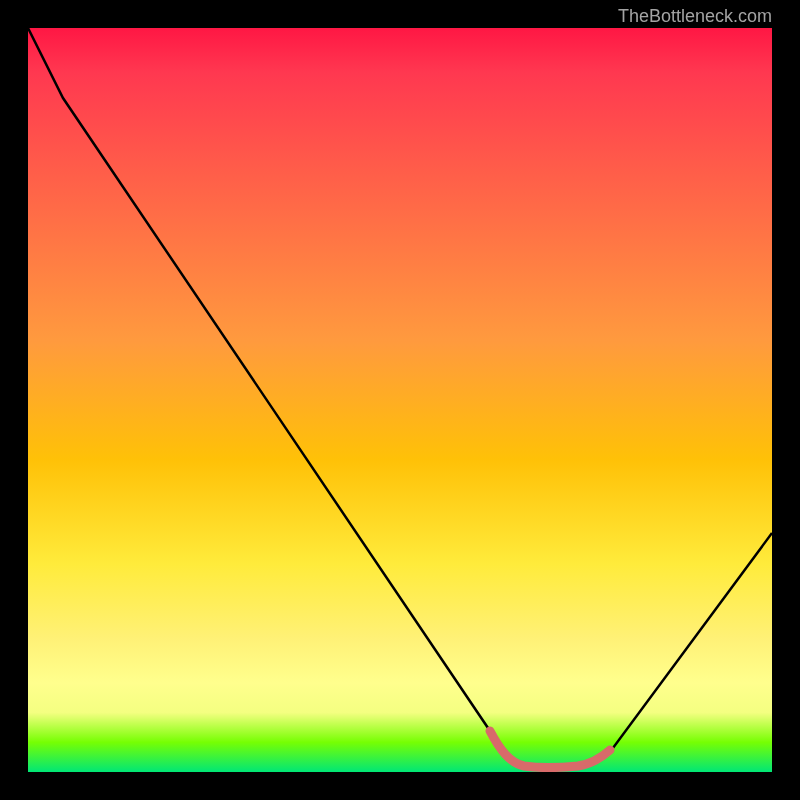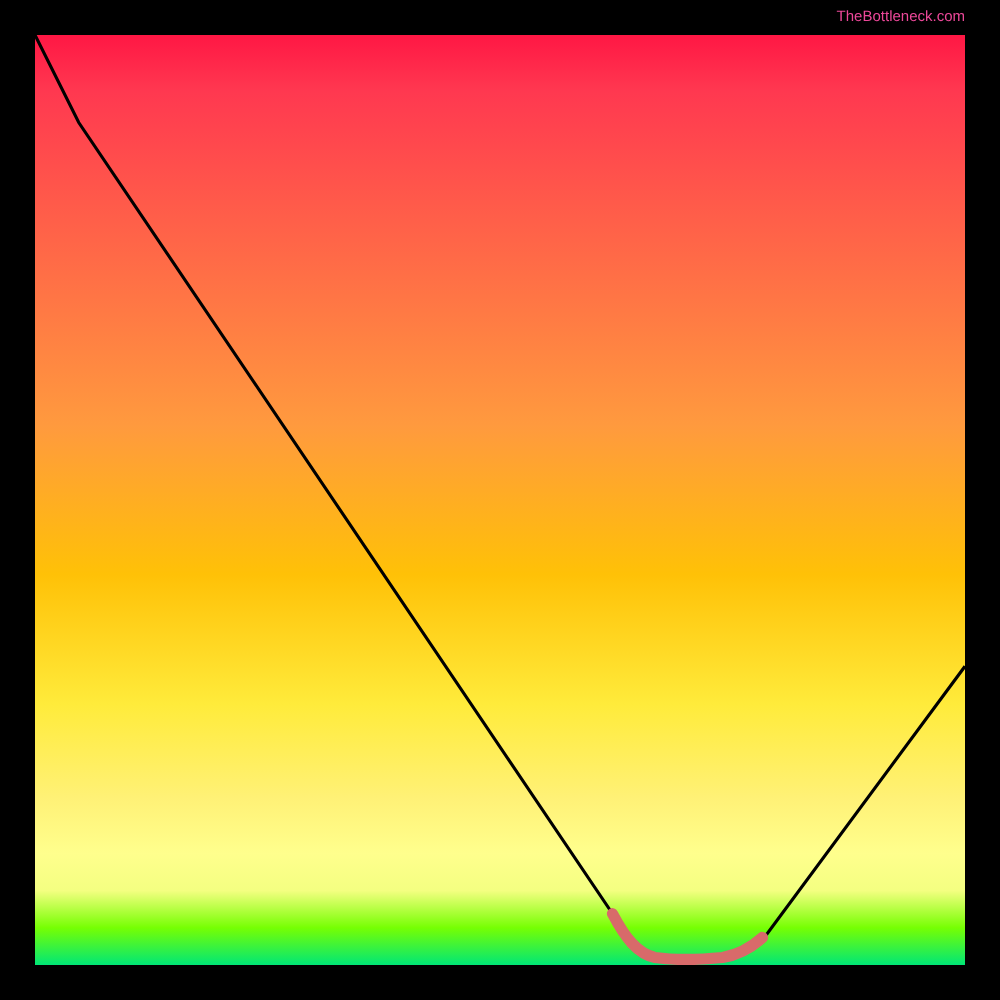--- a/index.html
+++ b/index.html
@@ -22,22 +22,22 @@
       #fff176 82%,
       #ffff8d 88%,
       #f4ff81 92%,
       #76ff03 96%,
       #00e676 100%);
   }
   .attribution {
     position: absolute;
     top: 6px;
     right: 28px;
-    color: #ec4899;
-    font-size: 12px;
+    color: #a3a3a3;
+    font-size: 18px;
     font-weight: 500;
     z-index: 10;
   }
   svg.curve {
     position: absolute;
     left: 0;
     top: 0;
     width: 744px;
     height: 744px;
   }

